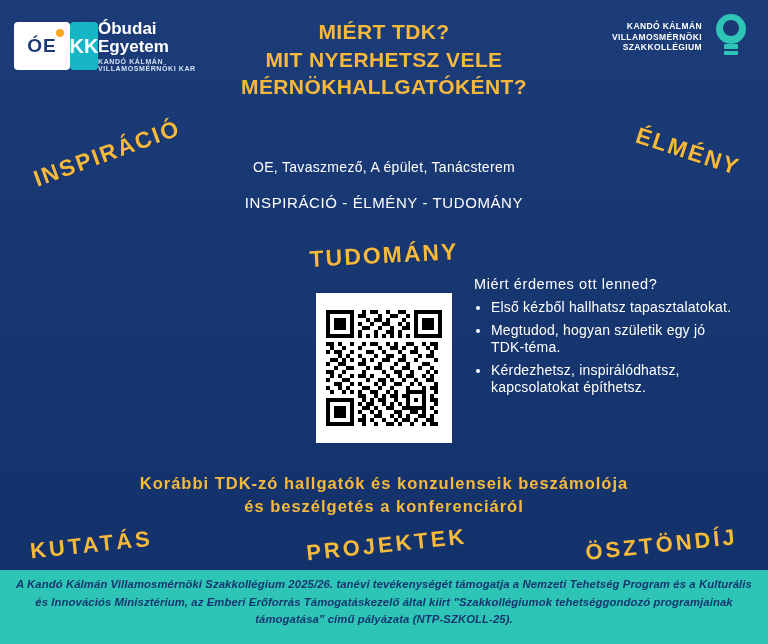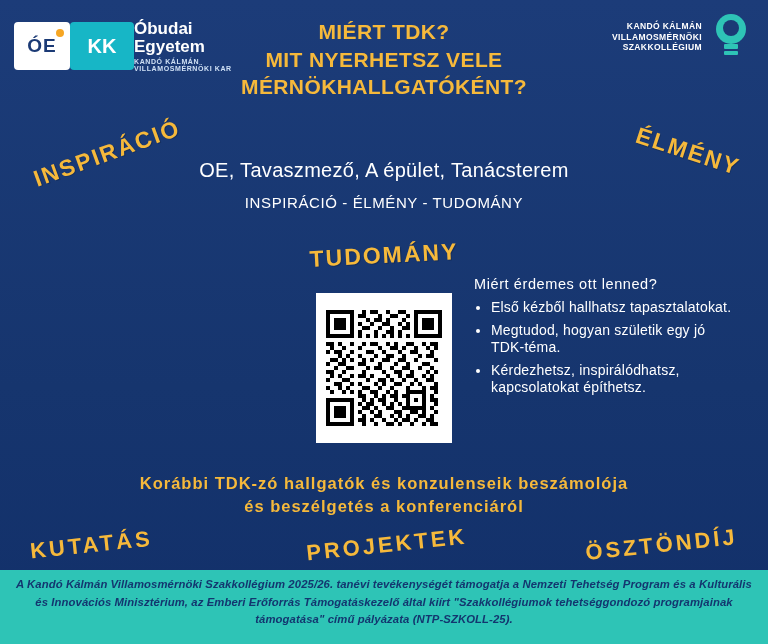--- a/index.html
+++ b/index.html
@@ -37,21 +37,21 @@
   }
   .logo-oe .oe-text {
     font-size: 19px; font-weight: bold; color: #1b3a75; letter-spacing: 1px;
   }
   .logo-oe .oe-dot {
     position: absolute; right: 6px; top: 7px;
     width: 8px; height: 8px; border-radius: 50%;
     background: #f6a623;
   }
   .logo-kk {
-    width: 64px; height: 48px;
+    width: 28px; height: 48px;
     background: #17b6c6;
     border-radius: 4px;
     display: flex; align-items: center; justify-content: center;
   }
   .logo-kk .kk-text {
     font-size: 20px; font-weight: bold; color: #ffffff; letter-spacing: 0px;
   }
   .logo-names { display: flex; flex-direction: column; line-height: 1.03; }
   .logo-names .ln1 { color: #ffffff; font-size: 17px; font-weight: bold; }
   .logo-names .ln2 { color: #ffffff; font-size: 17px; font-weight: bold; }
@@ -108,21 +108,21 @@
     color: #f6b93b;
     font-size: 17px;
     font-weight: bold;
     letter-spacing: .8px;
   }
   .where {
     position: absolute;
     left: 0; right: 0; top: 159px;
     text-align: center;
     color: #ffffff;
-    font-size: 20px;
+    font-size: 14px;
     letter-spacing: .3px;
   }
   .tagline {
     position: absolute;
     left: 0; right: 0; top: 194px;
     text-align: center;
     color: #ffffff;
     font-size: 15px;
     letter-spacing: .6px;
   }

